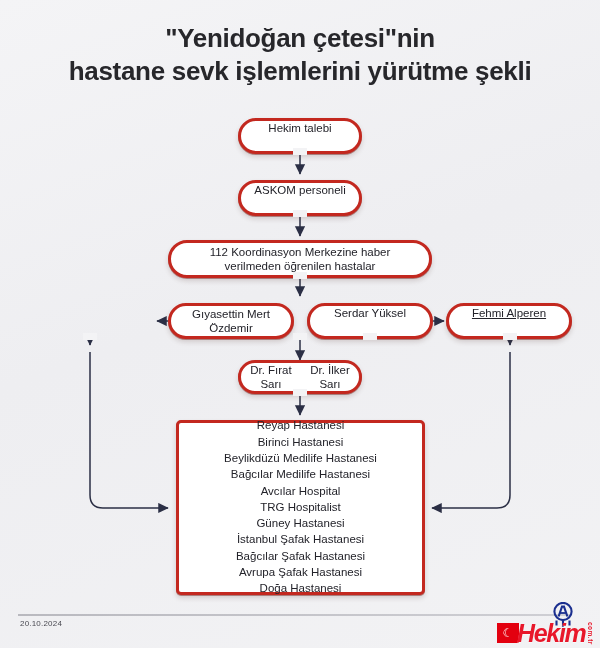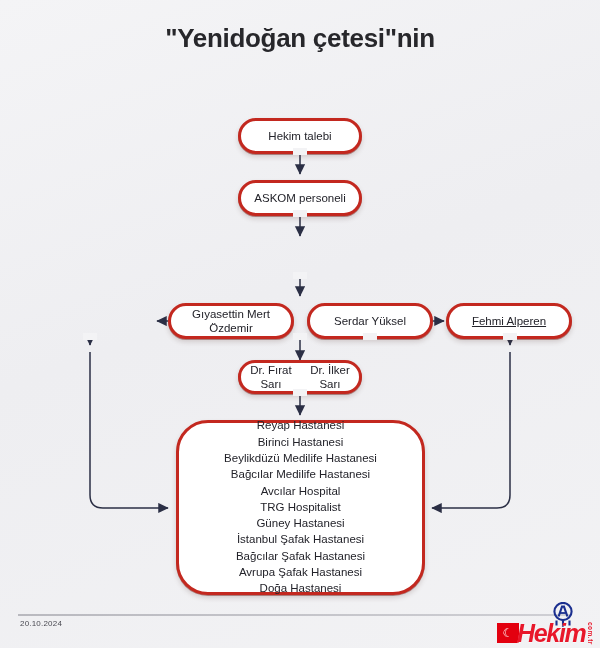--- a/index.html
+++ b/index.html
@@ -28,31 +28,30 @@
     color: #27272b;
   }
   .title .line { display: block; }
 
   
   .node {
     position: absolute;
     background: #ffffff;
     border: 3px solid #c3281f;
     display: flex;
-    align-items: center;
     justify-content: center;
     text-align: center;
     color: #23232a;
     font-size: 11.5px;
     line-height: 1.22;
     z-index: 5;
     box-shadow: 0 3px 5px rgba(90,60,55,0.20), 0 1px 0 rgba(120,20,15,0.45);
   }
   .node.pill { border-radius: 999px; }
-  .node.box  { border-radius: 32px; }
+  .node.box  { border-radius: 5px; }
 
   
   .notch {
     position: absolute;
     width: 14px; height: 7px;
     background: #f3f3f5;
     z-index: 6;
   }
 
   
@@ -104,20 +103,21 @@
     letter-spacing: 0.5px; margin-left: 1px;
   }
 </style>
 </head>
 <body>
 
 <div id="page">
 
   <div class="title">
     <span class="line">"Yenidoğan çetesi"nin</span>
+    <span class="line">hastane sevk işlemlerini yürütme şekli</span>
   </div>
 
   <svg id="wires" viewBox="0 0 600 648">
     <defs>
       <marker id="ah" markerWidth="9" markerHeight="9" refX="6.5" refY="3.4" orient="auto">
         <path d="M0,0 L7,3.4 L0,6.8 z" fill="#2b2f45"></path>
       </marker>
     </defs>
     <g fill="none" stroke="#2b2f45" stroke-width="1.5">
 
@@ -146,20 +146,24 @@
   <div class="node pill" style="left:238px; top:118px; width:124px; height:36px;">
     <span>Hekim talebi</span>
   </div>
   <div class="notch" style="left:293px; top:148px;"></div>
 
   <div class="node pill" style="left:238px; top:180px; width:124px; height:36px;">
     <span>ASKOM personeli</span>
   </div>
   <div class="notch" style="left:293px; top:210px;"></div>
 
+  <div class="node pill" style="left:168px; top:240px; width:264px; height:38px; flex-direction:column;">
+    <span>112 Koordinasyon Merkezine haber</span>
+    <span>verilmeden öğrenilen hastalar</span>
+  </div>
   <div class="notch" style="left:293px; top:272px;"></div>
 
   <div class="notch" style="left:83px; top:333px;"></div>
 
   <div class="node pill" style="left:168px; top:303px; width:126px; height:36px; flex-direction:column;">
     <span>Gıyasettin Mert</span>
     <span>Özdemir</span>
   </div>
   <div class="notch" style="left:293px; top:333px;"></div>
 

